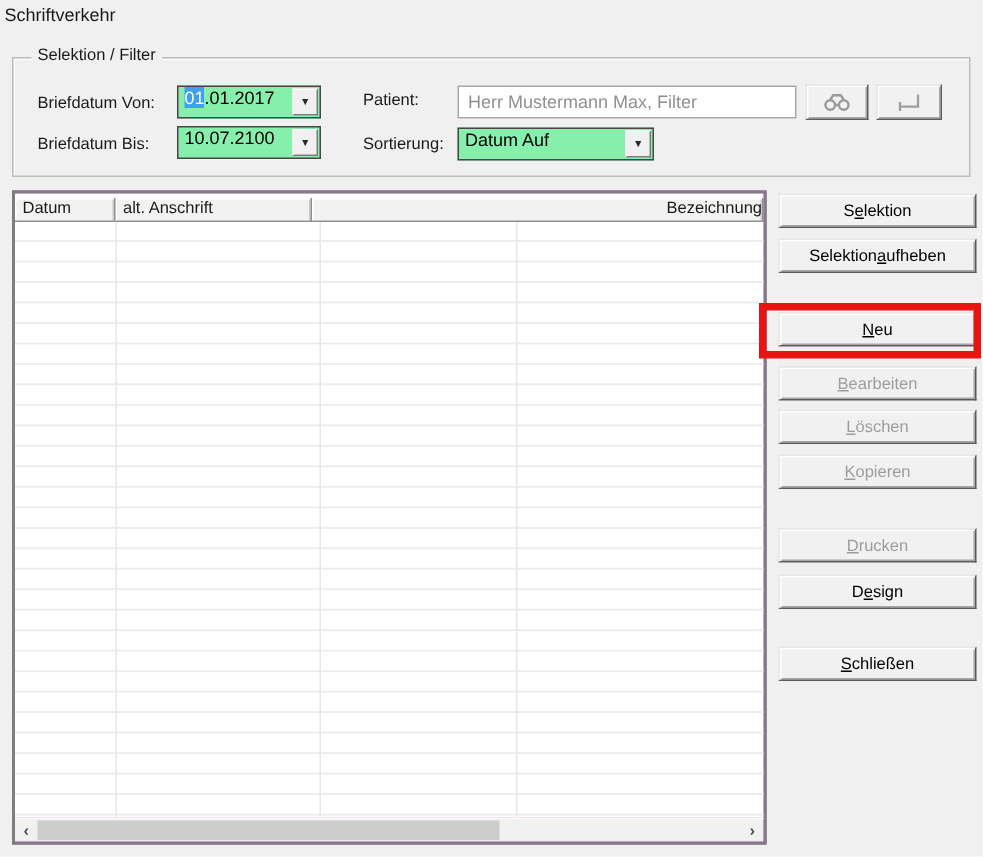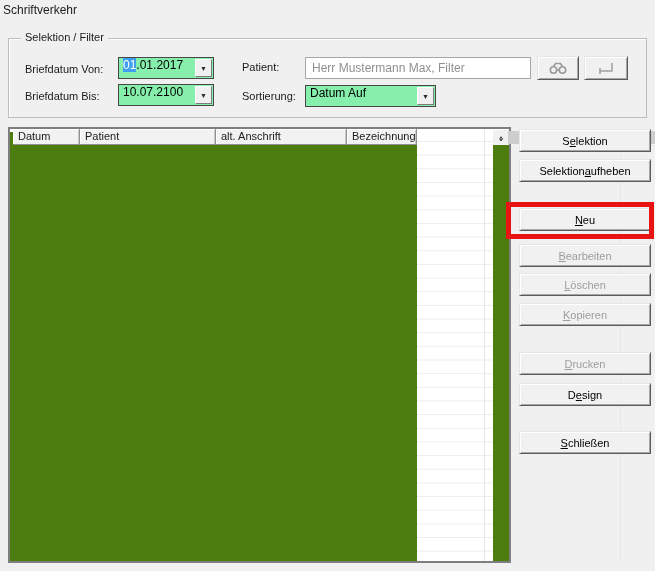--- a/index.html
+++ b/index.html
@@ -58,36 +58,36 @@
     font-size:11px; color:#000; cursor:default;
   }
   .btn3d.disabled { color:#9d9d9d; }
   .btn3d u { text-decoration:underline; }
 
   .icon-btn svg { display:block; }
 
   
   .listview {
     left:8px; top:127px; width:503px; height:436px;
-    background:#4d7c0f; border:2px solid #7e7e7e;
-    display:flex; flex-direction:row;
+    background:#a21caf; border:2px solid #7e7e7e;
+    display:flex; flex-direction:column;
   }
   .lv-top-strip { height:3px; background:#fff; flex:0 0 3px; }
   .lv-header { display:flex; flex:0 0 16px; height:16px; }
   .lv-header .hcell {
     background:#f2f2f2;
     border-right:1px solid #909090; border-bottom:1px solid #909090;
     box-shadow: inset 1px 1px 0 #ffffff, inset -1px 0 0 #c9c9c9;
     padding-left:5px; line-height:15px; font-size:11px; color:#1a1a1a;
     white-space:nowrap; overflow:hidden; cursor:default;
   }
   .hcell.c0 { width:67px; flex:0 0 67px; }
   .hcell.c1 { width:136px; flex:0 0 136px; }
   .hcell.c2 { width:131px; flex:0 0 131px; }
-  .hcell.c3 { flex:1; }
+  .hcell.c3 { flex:1;text-align:right; }
   .lv-body {
     flex:1; position:relative; background:#fff;
     background-image:linear-gradient(#ececec 1px, transparent 1px);
     background-size:100% 13.66px;
     background-position:0 12px;
   }
   .vline { position:absolute; top:0; bottom:0; width:1px; background:#e7e7e7; }
   .vline.v0 { left:67px; } .vline.v1 { left:203px; } .vline.v2 { left:334px; }
 
   
@@ -169,21 +169,20 @@
       <path d="M15 2 V10 H3" fill="none" stroke="#9e9e9e" stroke-width="1.5"></path>
       <path d="M3 7 V13" fill="none" stroke="#9e9e9e" stroke-width="1.5"></path>
     </svg>
   </span>
 </div>
 
 <div class="abs listview">
   <div class="lv-top-strip"></div>
   <div class="lv-header">
     <div class="hcell c0">Datum</div>
-    <div class="hcell c1">Patient</div>
     <div class="hcell c2">alt. Anschrift</div>
     <div class="hcell c3">Bezeichnung</div>
   </div>
   <div class="lv-body">
     <div class="vline v0"></div>
     <div class="vline v1"></div>
     <div class="vline v2"></div>
   </div>
   <div class="hscroll">
     <div class="hs-arrow left">‹</div>

